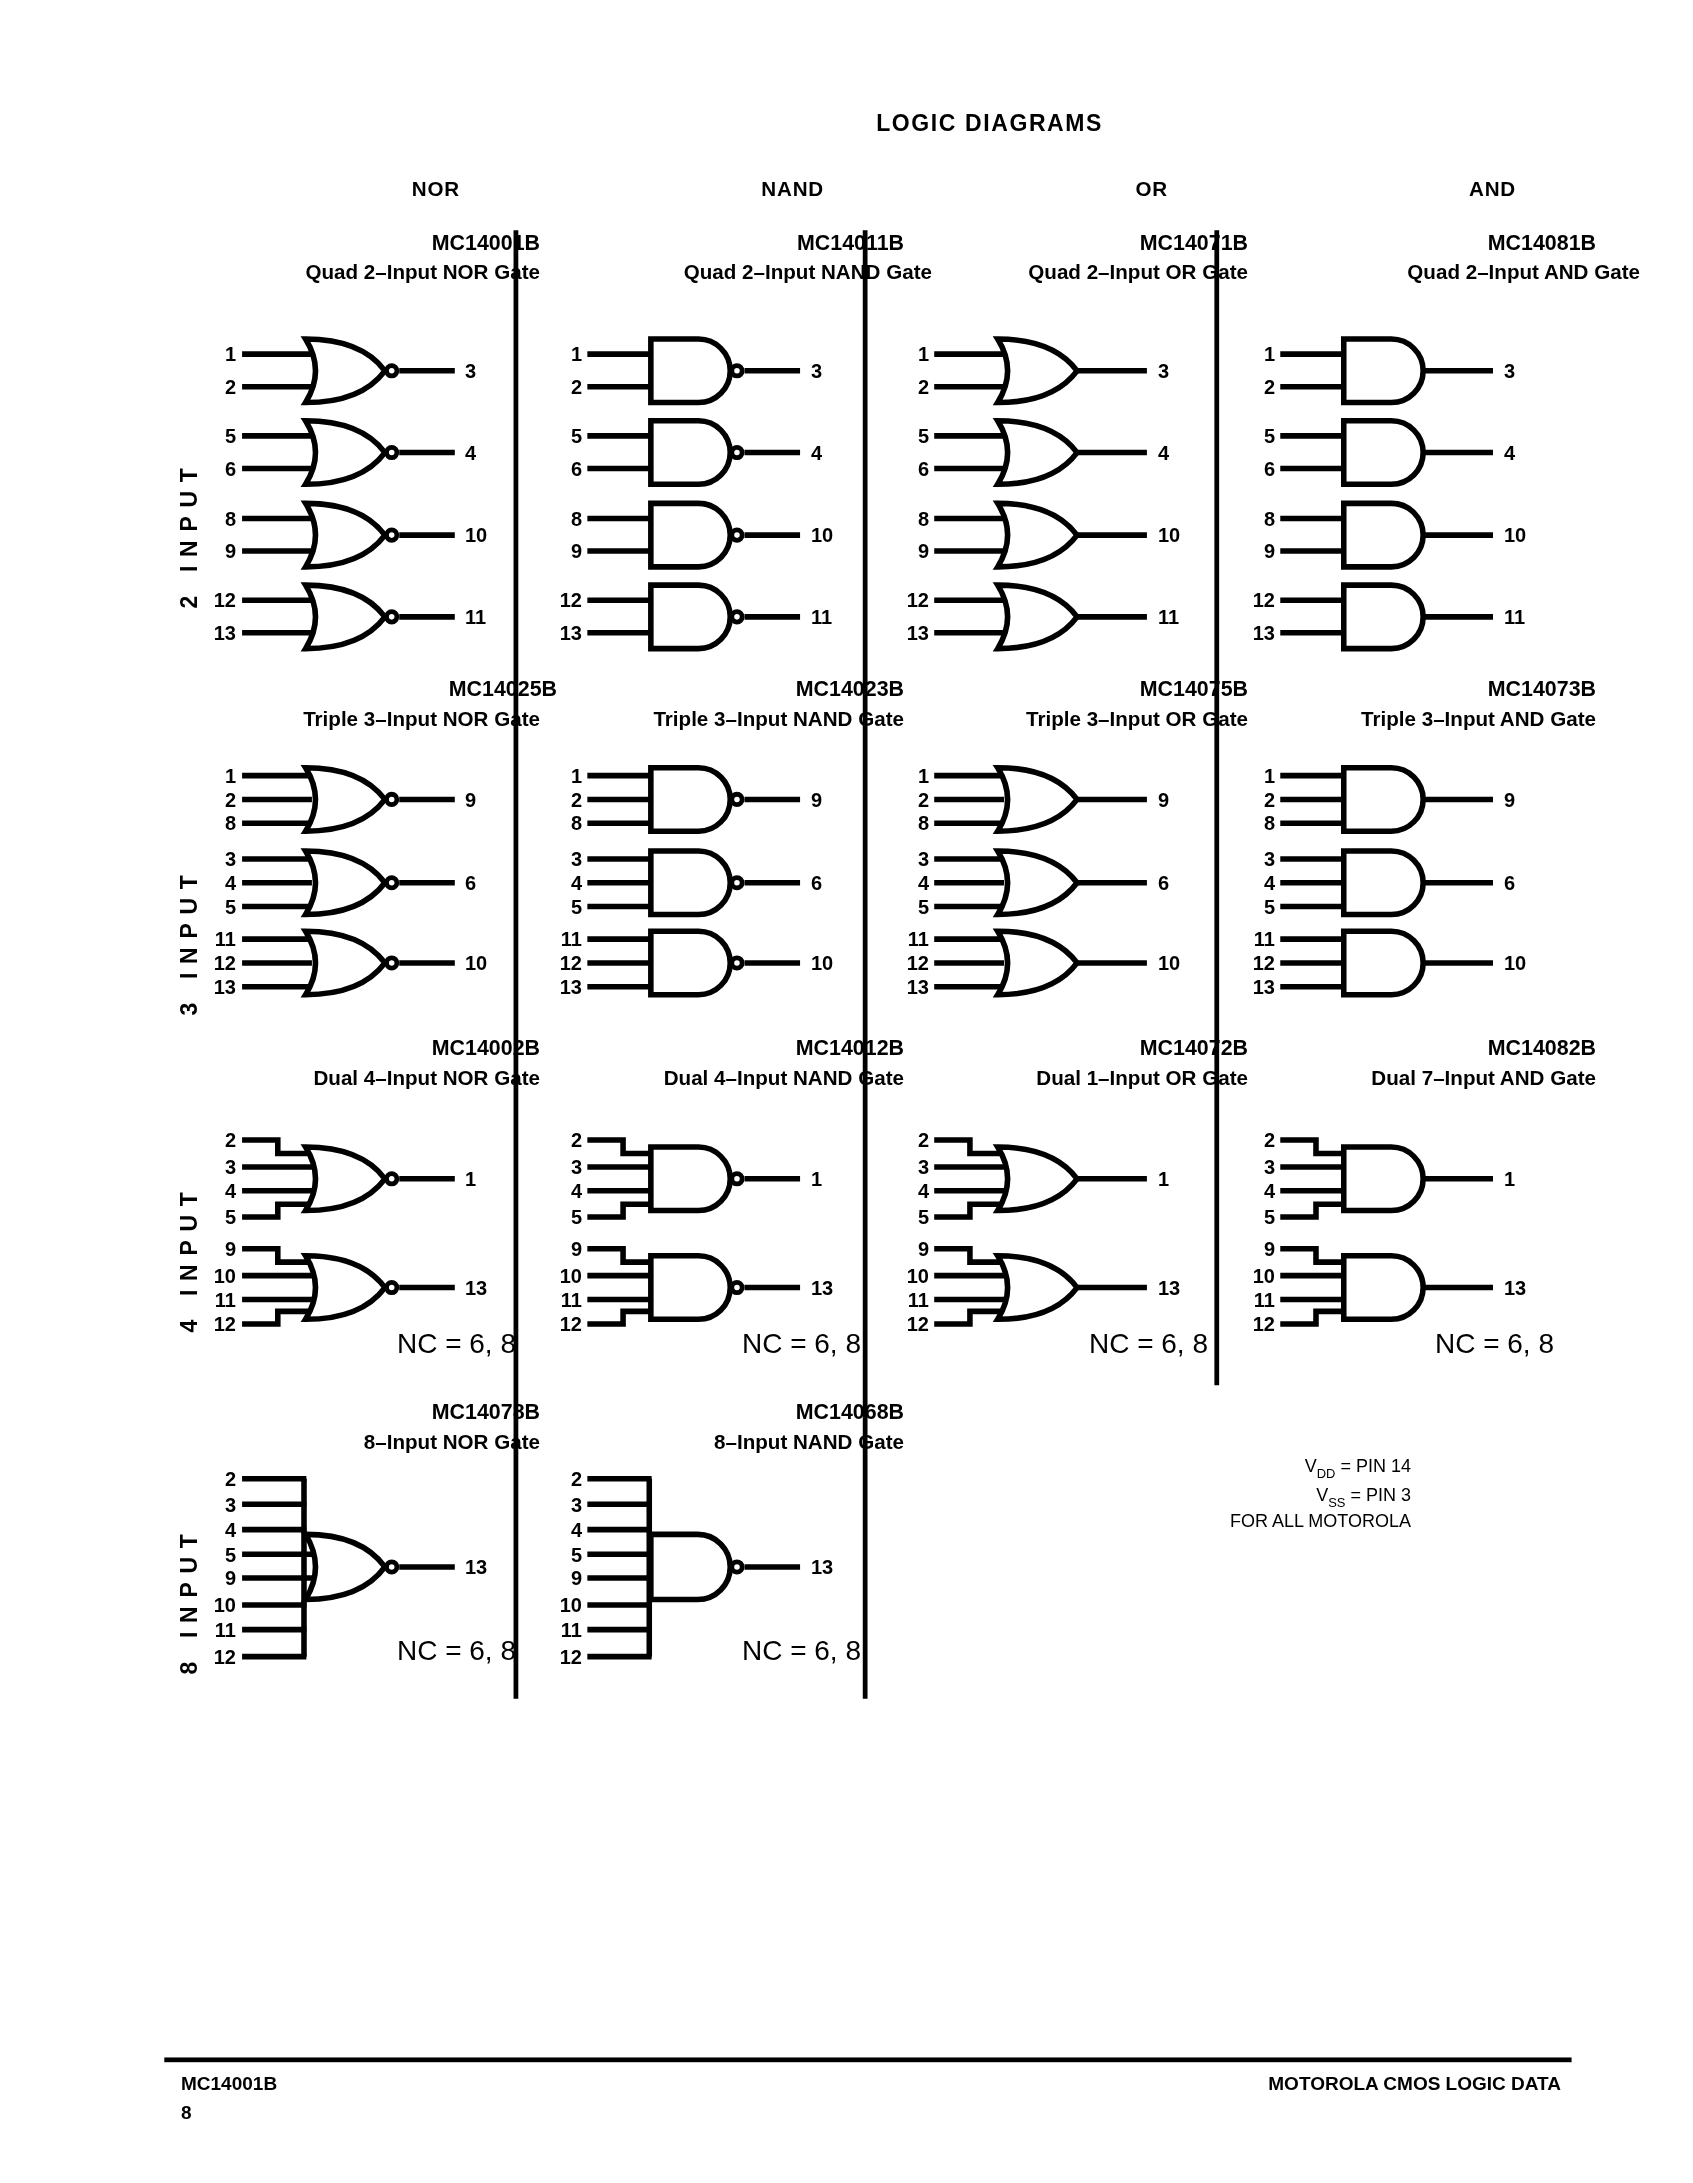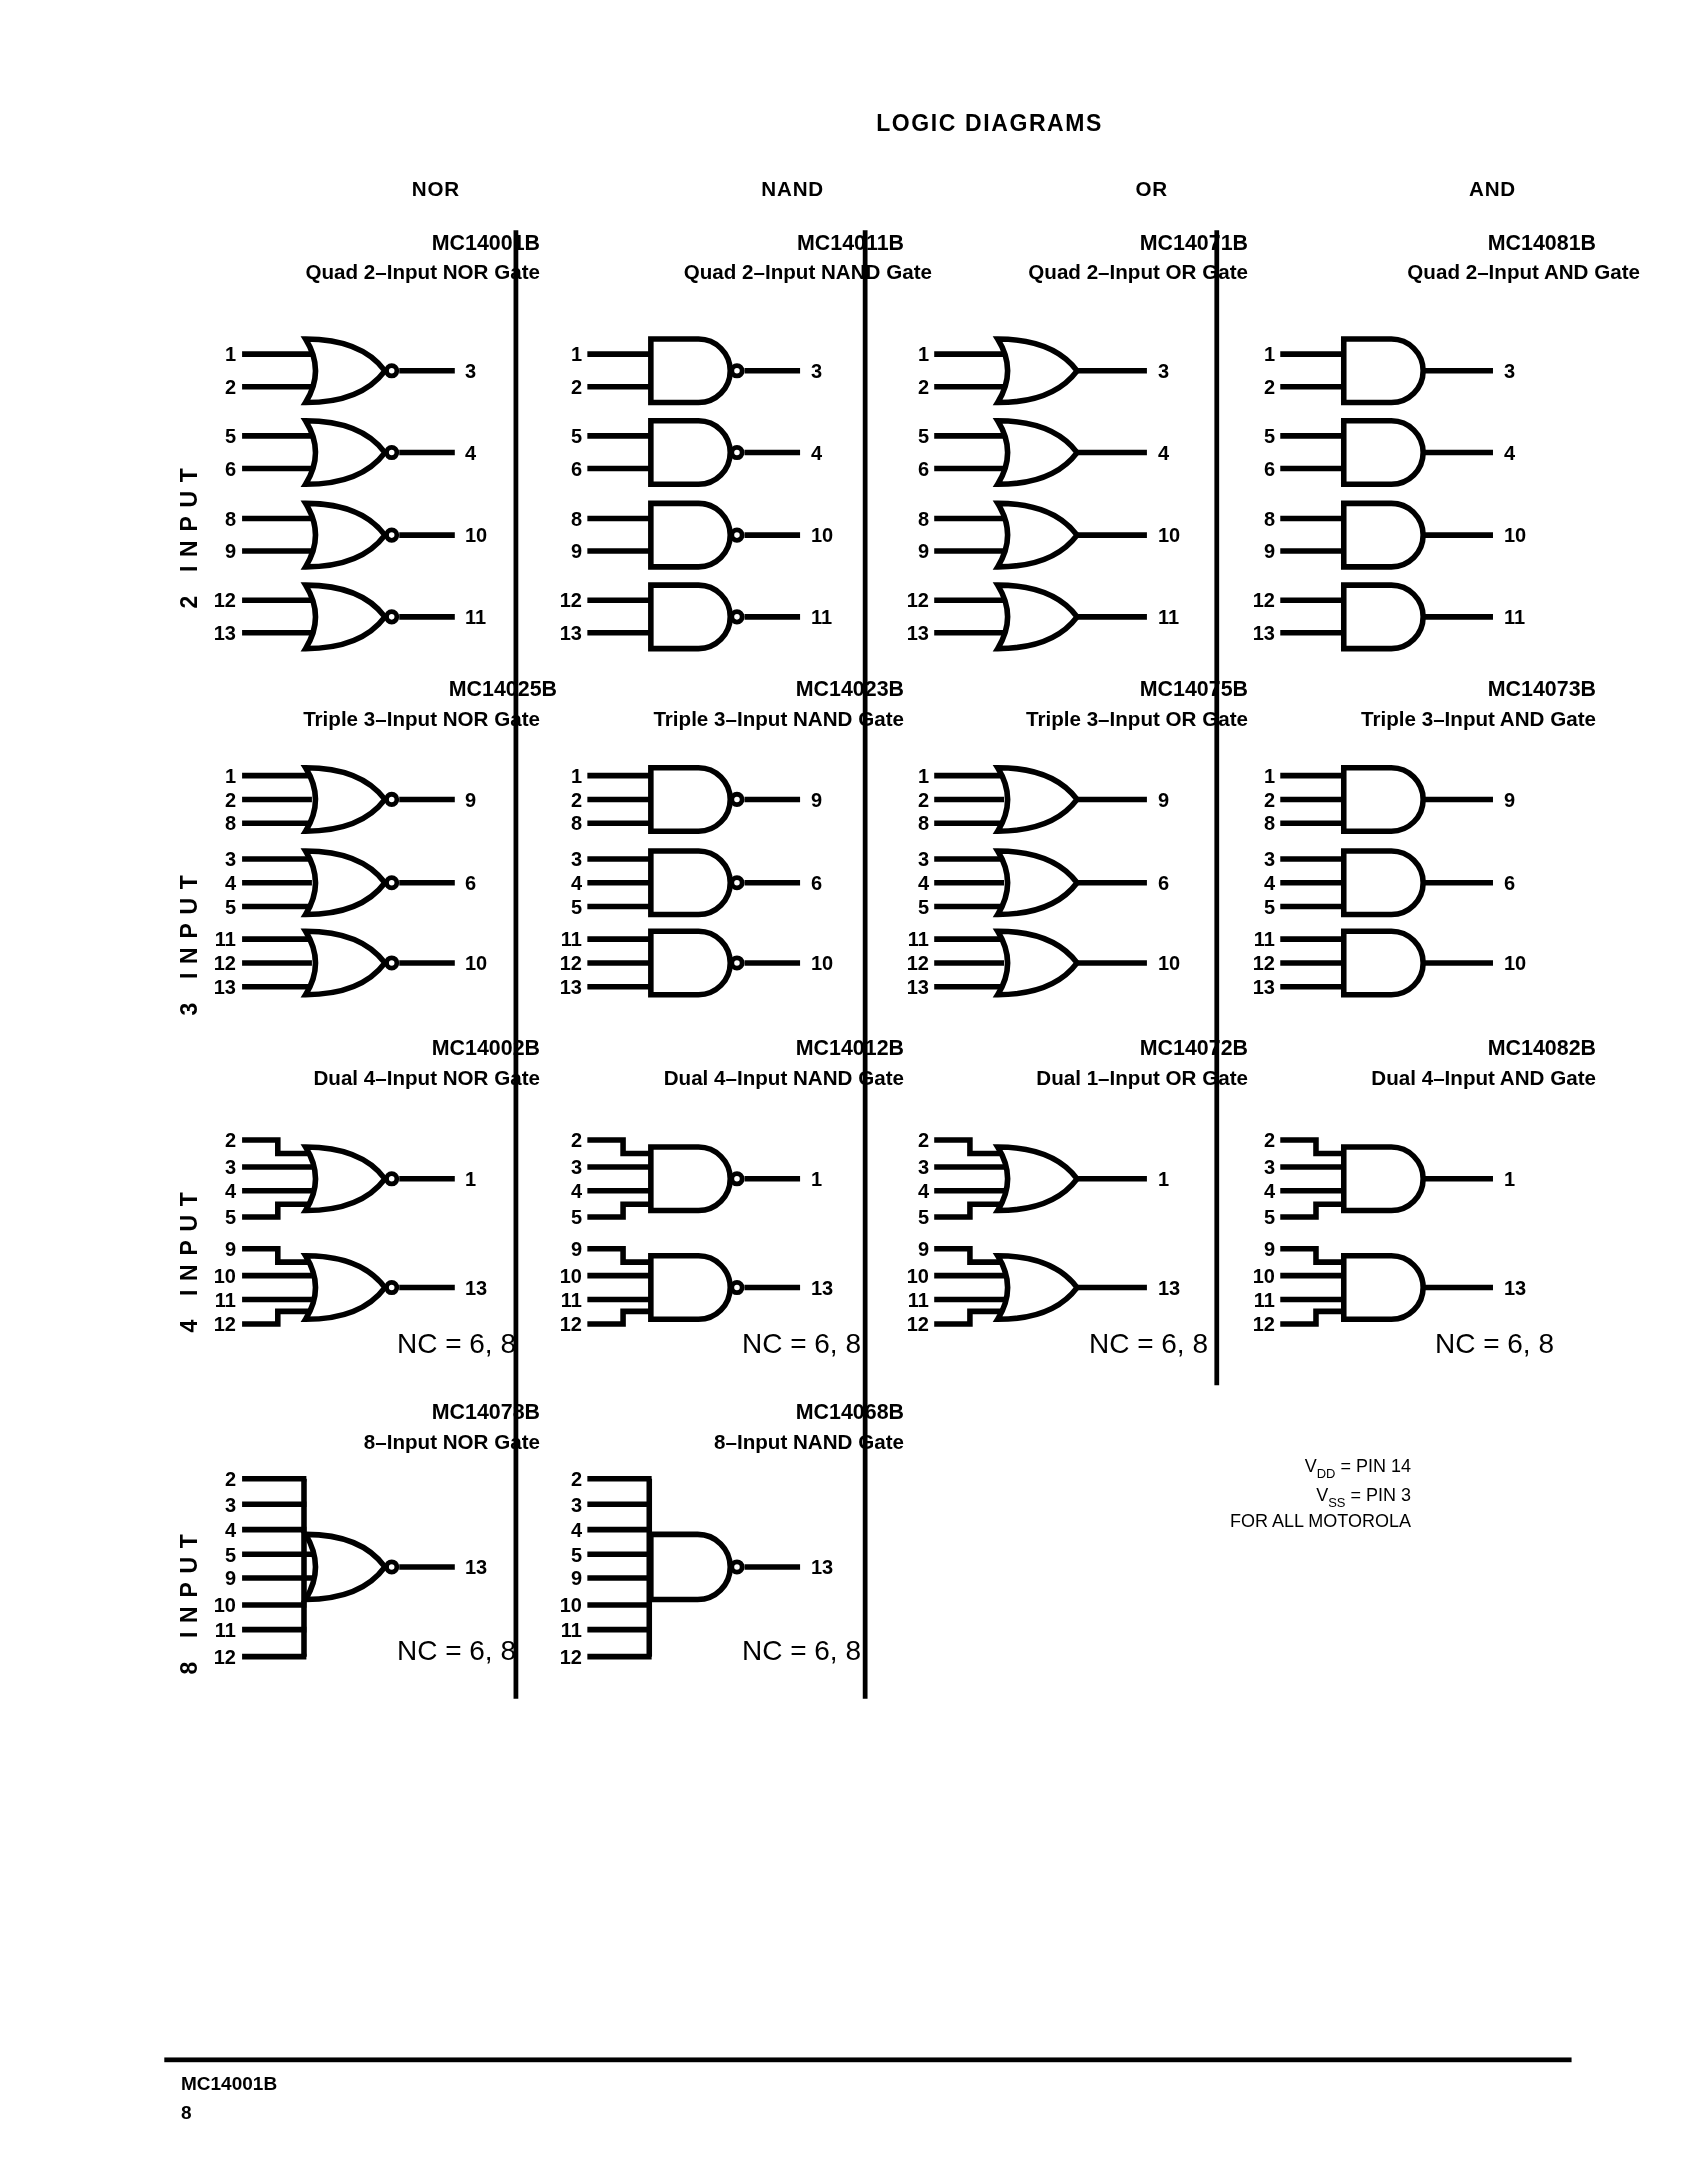--- a/index.html
+++ b/index.html
@@ -403,21 +403,21 @@
       <div class="t fs-pin rt" style="left: 865px; top: 1179px; width: 64px;">4</div>
       <div class="t fs-pin rt" style="left: 865px; top: 1205px; width: 64px;">5</div>
       <div class="t fs-pin" style="left: 1158px; top: 1167px; width: 64px;">1</div>
       <div class="t fs-pin rt" style="left: 865px; top: 1237px; width: 64px;">9</div>
       <div class="t fs-pin rt" style="left: 865px; top: 1264px; width: 64px;">10</div>
       <div class="t fs-pin rt" style="left: 865px; top: 1288px; width: 64px;">11</div>
       <div class="t fs-pin rt" style="left: 865px; top: 1312px; width: 64px;">12</div>
       <div class="t fs-pin" style="left: 1158px; top: 1276px; width: 64px;">13</div>
       <div class="t fs-nc ctr" style="left: 970px; top: 1332px; width: 238px;">NC = 6, 8</div>
       <div class="t b fs-part ctr" style="left: 1199px; top: 1036px; width: 397px;">MC14082B</div>
-      <div class="t b fs-sub ctr" style="left: 1199px; top: 1066px; width: 397px;">Dual 4–Input AND Gate</div>
+      <div class="t b fs-sub ctr" style="left: 1199px; top: 1066px; width: 397px;">Dual 7–Input AND Gate</div>
       <div class="t fs-pin rt" style="left: 1211px; top: 1128px; width: 64px;">2</div>
       <div class="t fs-pin rt" style="left: 1211px; top: 1155px; width: 64px;">3</div>
       <div class="t fs-pin rt" style="left: 1211px; top: 1179px; width: 64px;">4</div>
       <div class="t fs-pin rt" style="left: 1211px; top: 1205px; width: 64px;">5</div>
       <div class="t fs-pin" style="left: 1504px; top: 1167px; width: 64px;">1</div>
       <div class="t fs-pin rt" style="left: 1211px; top: 1237px; width: 64px;">9</div>
       <div class="t fs-pin rt" style="left: 1211px; top: 1264px; width: 64px;">10</div>
       <div class="t fs-pin rt" style="left: 1211px; top: 1288px; width: 64px;">11</div>
       <div class="t fs-pin rt" style="left: 1211px; top: 1312px; width: 64px;">12</div>
       <div class="t fs-pin" style="left: 1504px; top: 1276px; width: 64px;">13</div>
@@ -447,15 +447,16 @@
       <div class="t fs-pin rt" style="left: 518px; top: 1645px; width: 64px;">12</div>
       <div class="t fs-pin" style="left: 811px; top: 1555px; width: 64px;">13</div>
       <div class="t fs-nc ctr" style="left: 623px; top: 1639px; width: 238px;">NC = 6, 8</div>
     </div>
 
   <div class="t fs-note ctr" style="left:1014px;top:1454px;width:397px;"><span>V</span><sub>DD</sub><span> = PIN 14</span></div>
   <div class="t fs-note ctr" style="left:1014px;top:1483px;width:397px;"><span>V</span><sub>SS</sub><span> = PIN 3</span></div>
   <div class="t fs-note ctr" style="left:1014px;top:1509px;width:397px;">FOR ALL MOTOROLA</div>
 
   <div class="t fs-foot" style="left:181px;top:2072px;">MC14001B</div>
+  <div class="t fs-foot rt" style="left:873px;top:2072px;width:688px;">MOTOROLA CMOS LOGIC DATA</div>
   <div class="t fs-foot" style="left:181px;top:2101px;">8</div>
 </div>
 
 
 </body></html>

